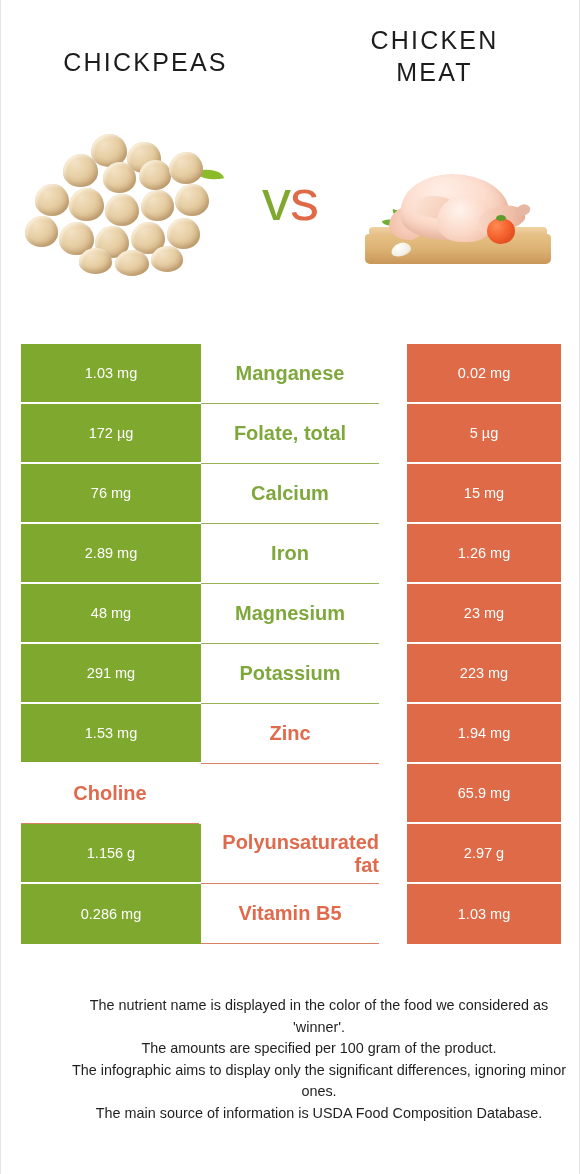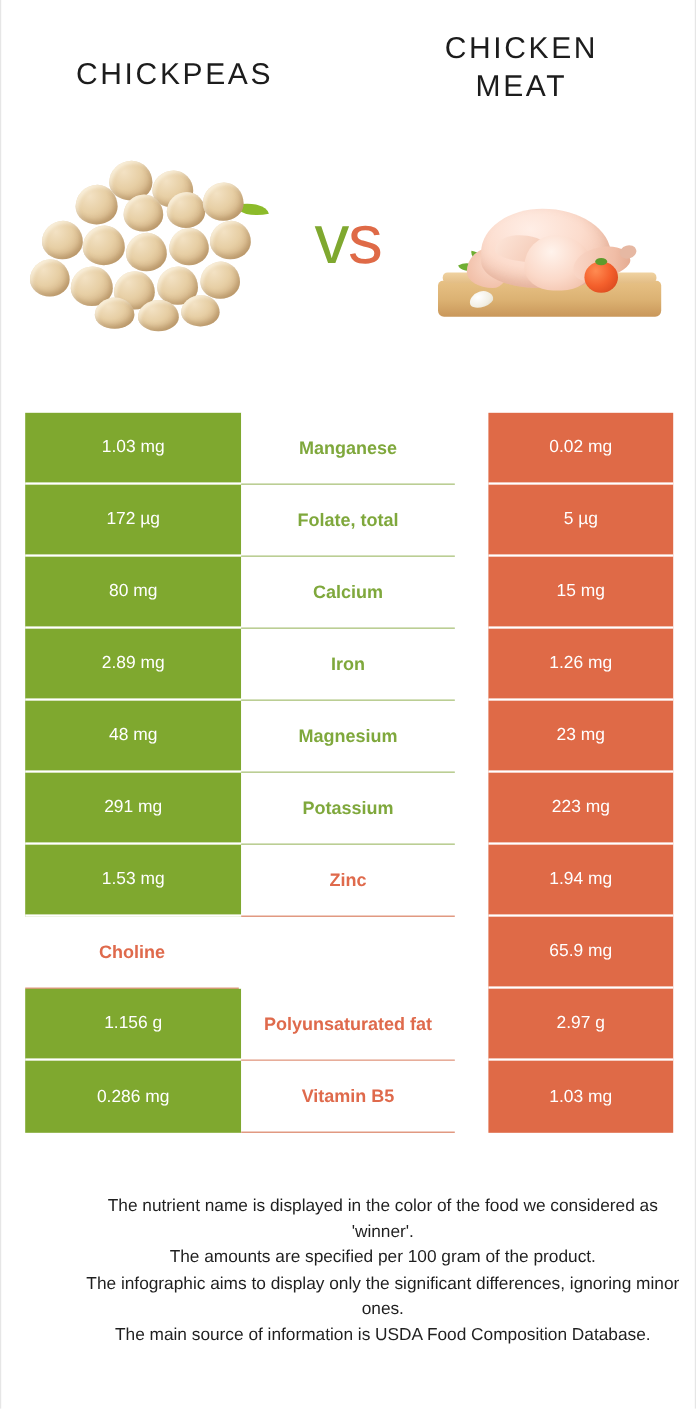--- a/index.html
+++ b/index.html
@@ -255,21 +255,21 @@
     width: 154px;
     background: #DF6A47;
     color: #ffffff;
     border-bottom: 2px solid #ffffff;
     margin-left: auto;
   }
   .cell.mid {
     width: 178px;
     background: #ffffff;
     font-weight: 700;
-    font-size: 15px;
+    font-size: 20px;
     border-bottom: 1px solid #7FA82F;
   }
   .row.win-green .cell.mid { color: #7FA83C; border-bottom-color: #96B35A; }
   .row.win-orange .cell.mid { color: #DF6A4C; border-bottom-color: #DA8163; text-align: right; }
   .row:last-child .cell.left,
   .row:last-child .cell.right { border-bottom: none; }
 
   
   .footer {
     position: absolute;
@@ -350,21 +350,21 @@
         <div class="cell left">1.03 mg</div>
         <div class="cell mid">Manganese</div>
         <div class="cell right">0.02 mg</div>
       </div>
       <div class="row win-green">
         <div class="cell left">172 µg</div>
         <div class="cell mid">Folate, total</div>
         <div class="cell right">5 µg</div>
       </div>
       <div class="row win-green">
-        <div class="cell left">80 mg</div>
+        <div class="cell left">76 mg</div>
         <div class="cell mid">Calcium</div>
         <div class="cell right">15 mg</div>
       </div>
       <div class="row win-green">
         <div class="cell left">2.89 mg</div>
         <div class="cell mid">Iron</div>
         <div class="cell right">1.26 mg</div>
       </div>
       <div class="row win-green">
         <div class="cell left">48 mg</div>

